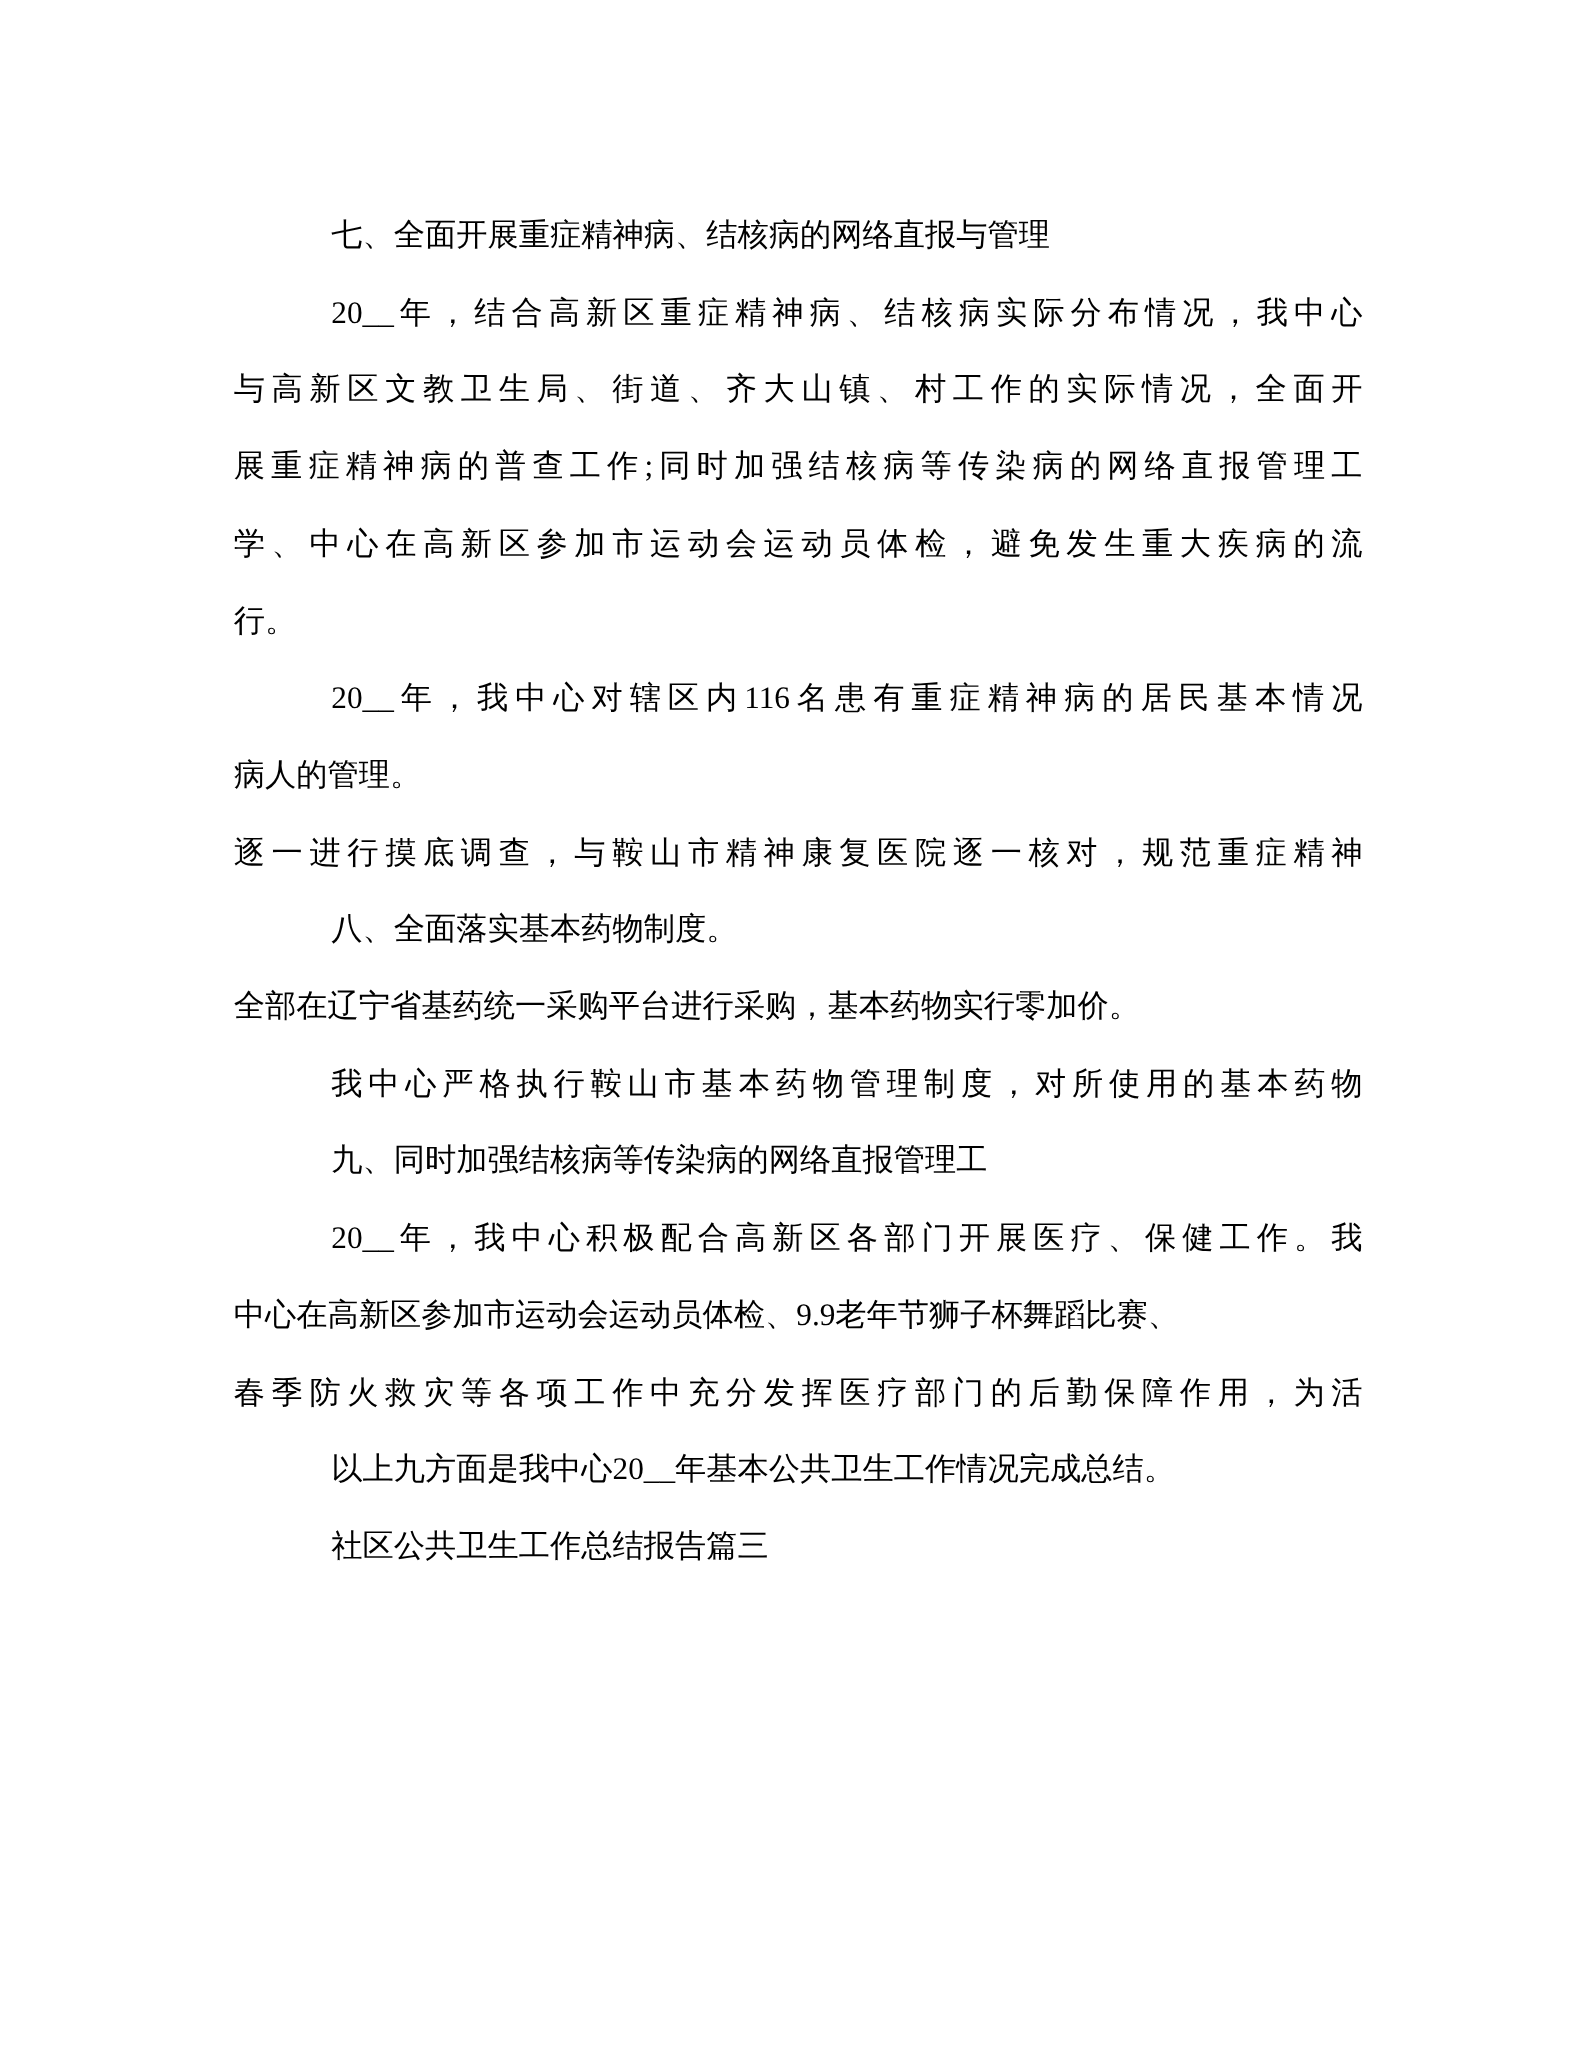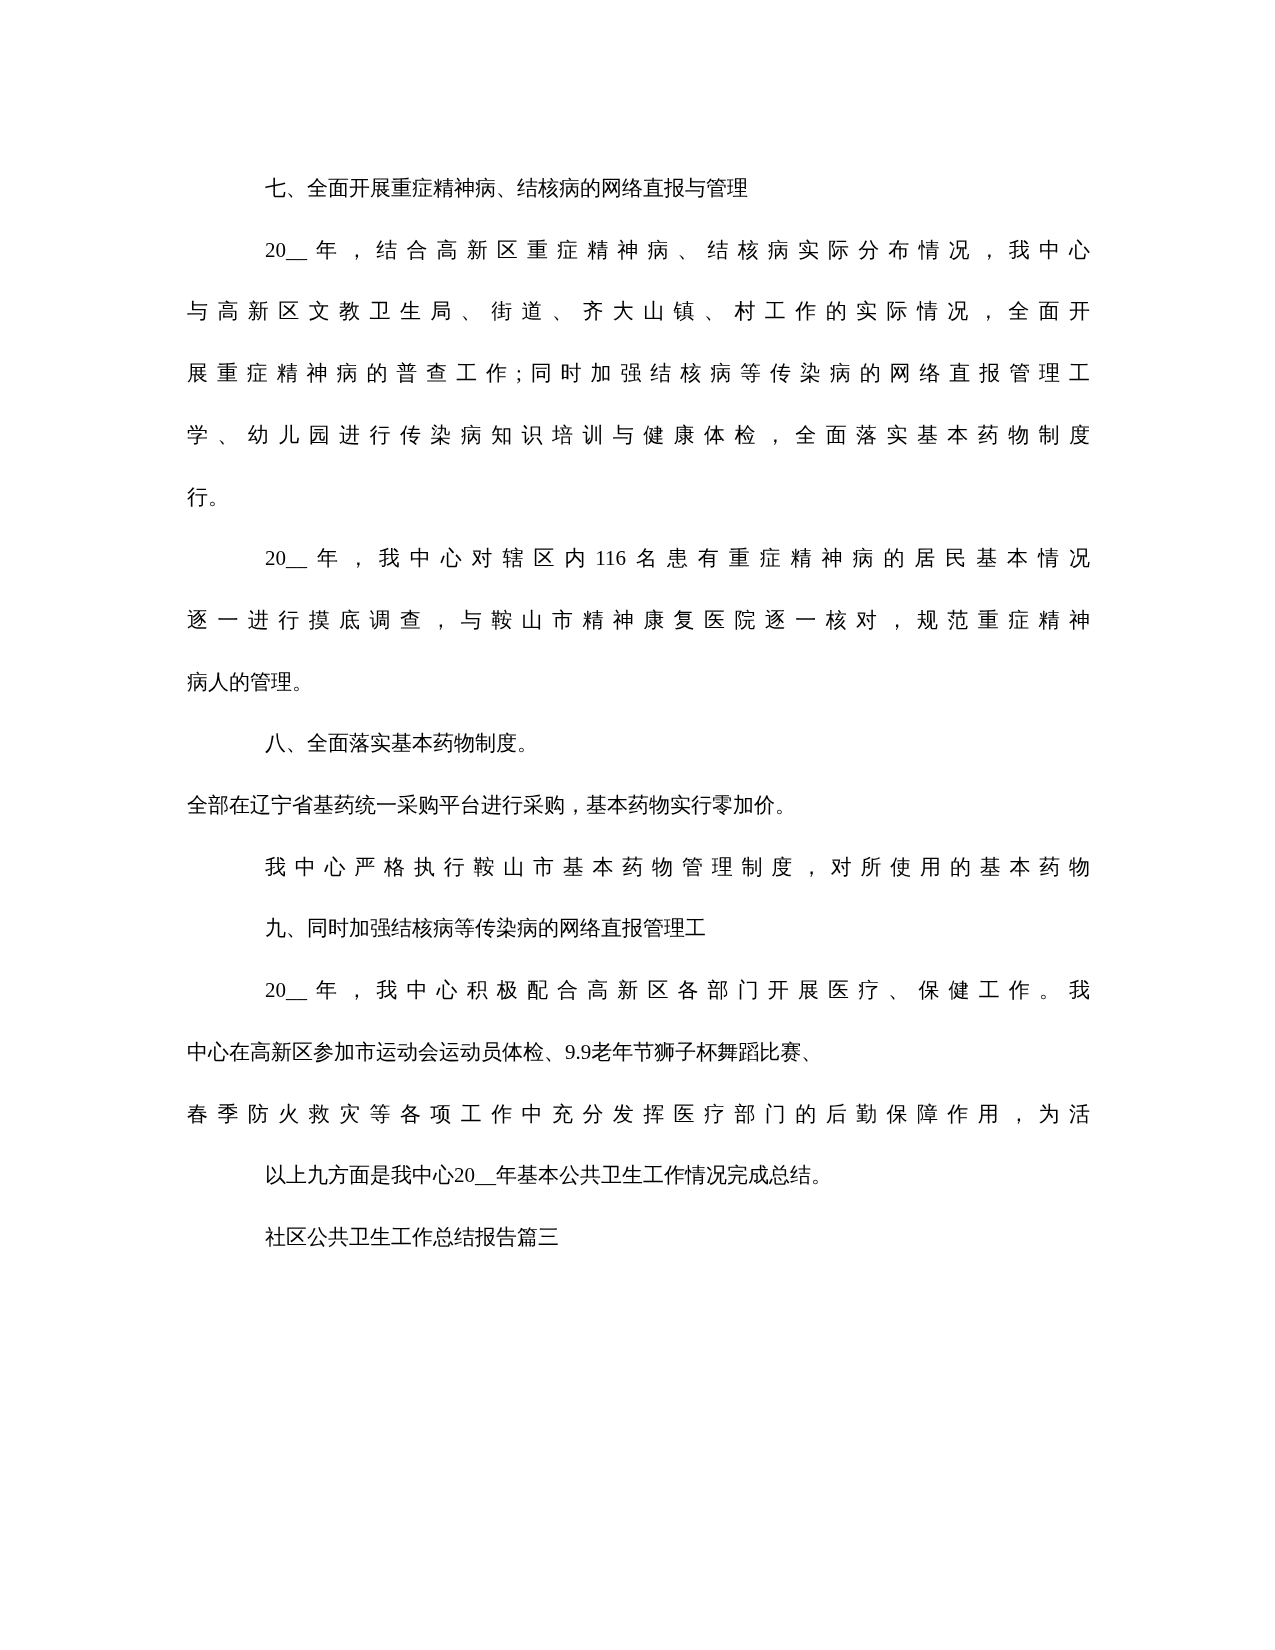--- a/index.html
+++ b/index.html
@@ -13,21 +13,21 @@
     height: 1650px;
     background: #ffffff;
     overflow: hidden;
   }
   .text-block {
     position: absolute;
     left: 187px;
     top: 158px;
     width: 903px;
     font-family: "Liberation Serif", "DejaVu Serif", serif;
-    font-size: 21px;
+    font-size: 25px;
     line-height: 61.7px;
     color: #000000;
     font-weight: 400;
   }
   .line {
     white-space: nowrap;
     text-align: left;
   }
   .line.justify {
     white-space: normal;
@@ -40,25 +40,25 @@
 </style>
 </head>
 <body>
 
 <div class="page">
   <div class="text-block">
       <div class="line indent">七、全面开展重症精神病、结核病的网络直报与管理</div>
       <div class="line indent justify">20__年，结合高新区重症精神病、结核病实际分布情况，我中心</div>
       <div class="line justify">与高新区文教卫生局、街道、齐大山镇、村工作的实际情况，全面开</div>
       <div class="line justify">展重症精神病的普查工作;同时加强结核病等传染病的网络直报管理工</div>
-      <div class="line justify">学、幼儿园进行传染病知识培训与健康体检，全面落实基本药物制度</div>
+      <div class="line justify">学、中心在高新区参加市运动会运动员体检，避免发生重大疾病的流</div>
       <div class="line">行。</div>
       <div class="line indent justify">20__年，我中心对辖区内116名患有重症精神病的居民基本情况</div>
+      <div class="line">病人的管理。</div>
       <div class="line justify">逐一进行摸底调查，与鞍山市精神康复医院逐一核对，规范重症精神</div>
-      <div class="line">病人的管理。</div>
       <div class="line indent">八、全面落实基本药物制度。</div>
       <div class="line">全部在辽宁省基药统一采购平台进行采购，基本药物实行零加价。</div>
       <div class="line indent justify">我中心严格执行鞍山市基本药物管理制度，对所使用的基本药物</div>
       <div class="line indent">九、同时加强结核病等传染病的网络直报管理工</div>
       <div class="line indent justify">20__年，我中心积极配合高新区各部门开展医疗、保健工作。我</div>
       <div class="line">中心在高新区参加市运动会运动员体检、9.9老年节狮子杯舞蹈比赛、</div>
       <div class="line justify">春季防火救灾等各项工作中充分发挥医疗部门的后勤保障作用，为活</div>
       <div class="line indent">以上九方面是我中心20__年基本公共卫生工作情况完成总结。</div>
       <div class="line indent">社区公共卫生工作总结报告篇三</div>
     </div>

